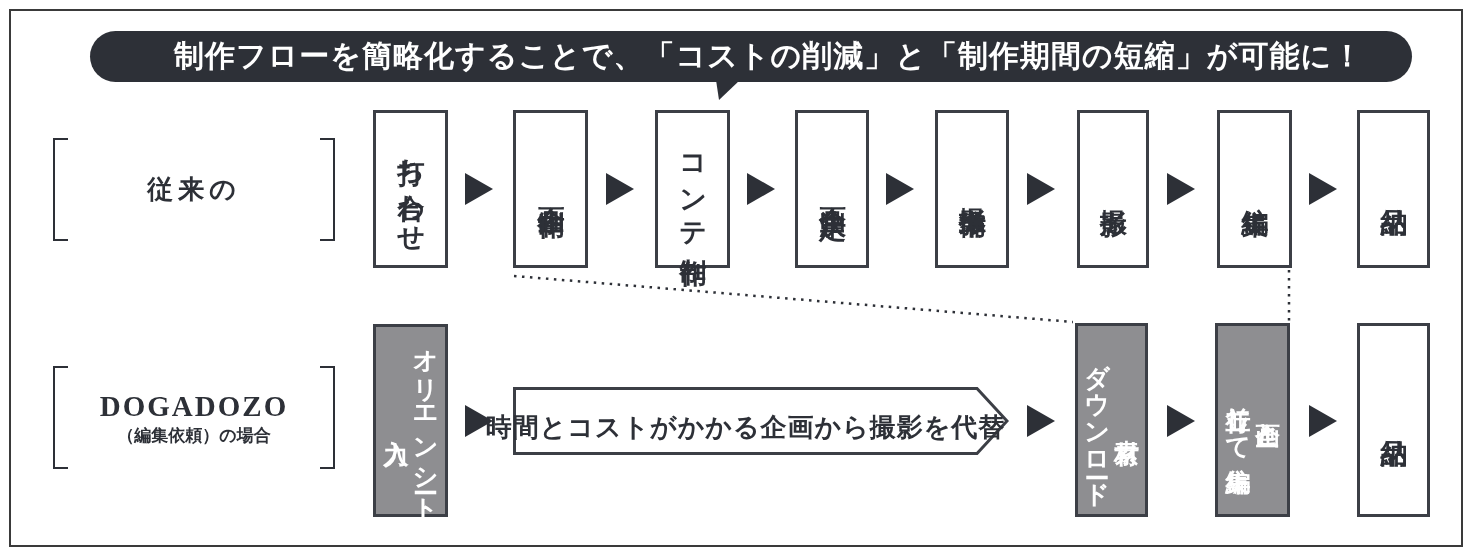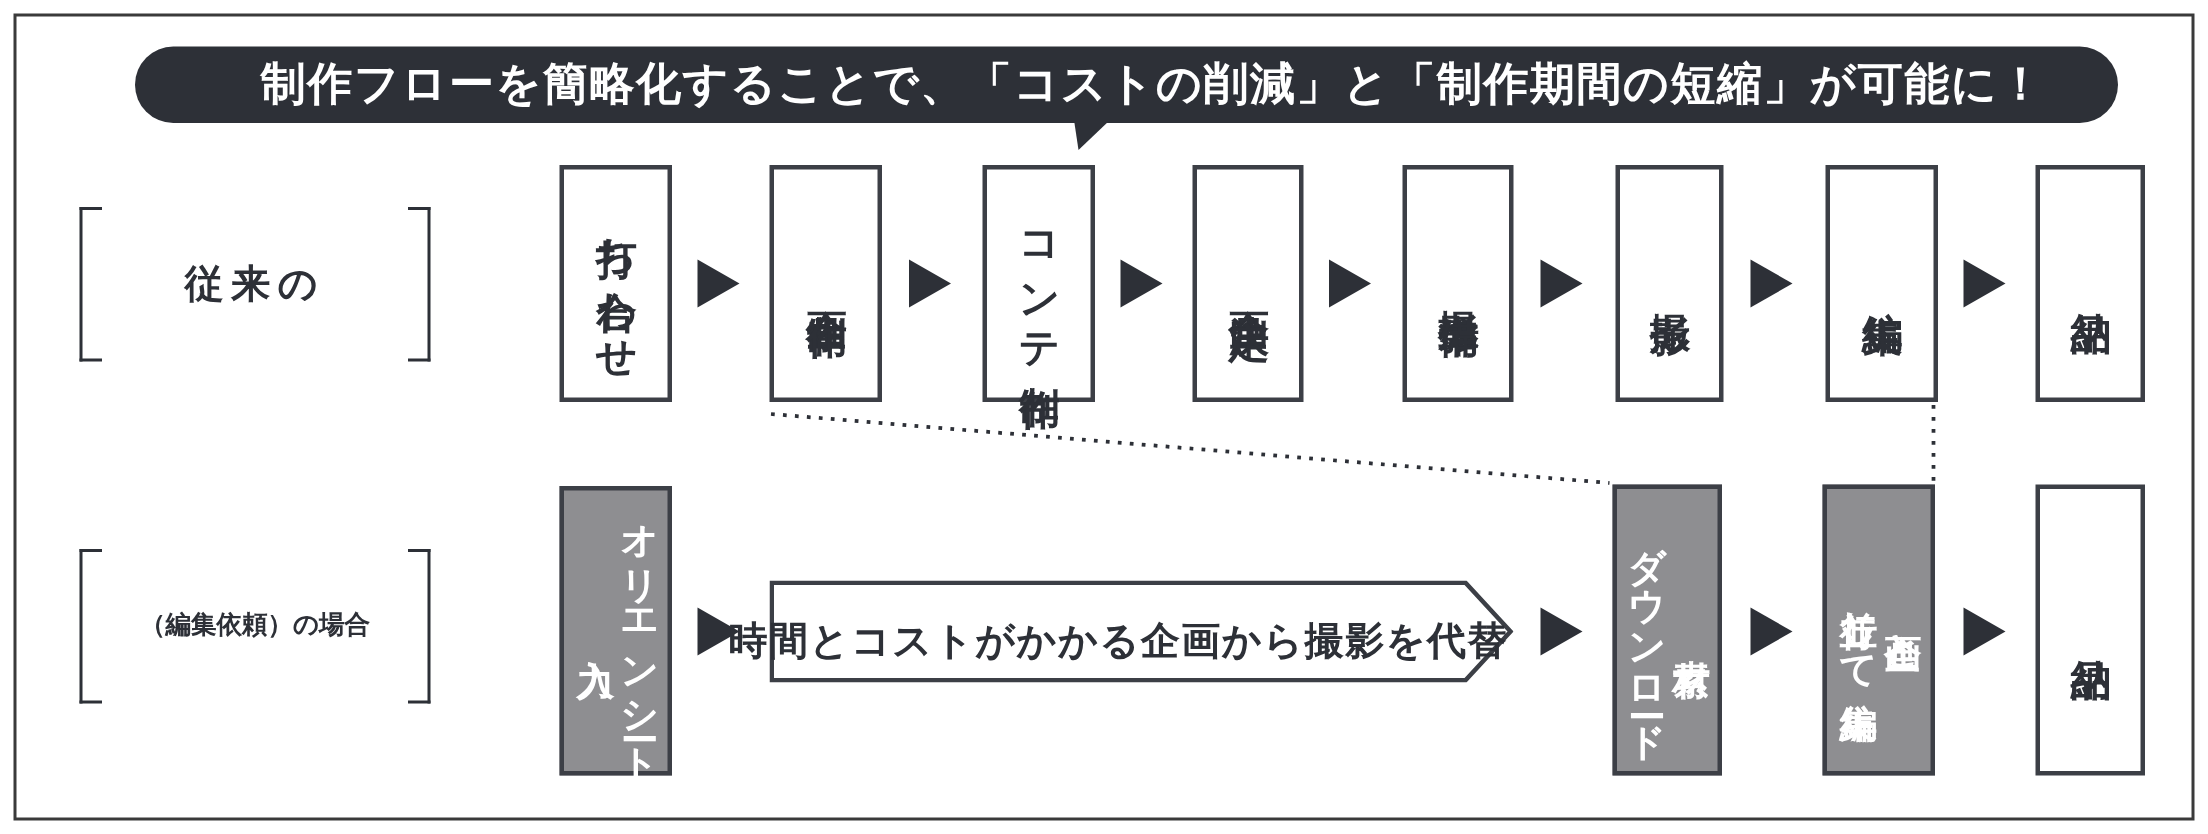--- a/index.html
+++ b/index.html
@@ -16,21 +16,21 @@
   
   .banner{position:absolute;left:90px;top:31px;width:1322px;height:51px;background:var(--ink);
           border-radius:26px;display:flex;align-items:center;justify-content:center;z-index:3;}
   .banner-text{color:#fff;font-size:30px;letter-spacing:1px;white-space:nowrap;margin-left:35px;}
   .banner-tail{position:absolute;left:706px;top:80px;z-index:3;}
 
   
   .connectors{position:absolute;left:0;top:0;z-index:1;pointer-events:none;}
 
   
-  .bracket-label{position:absolute;width:234px;height:103px;display:flex;flex-direction:column;
+  .bracket-label{position:absolute;width:282px;height:103px;display:flex;flex-direction:column;
                  align-items:center;justify-content:center;text-align:center;z-index:2;font-family:Liberation Serif, serif;}
   .bracket-label::before,.bracket-label::after{content:'';position:absolute;top:0;bottom:0;width:13px;}
   .bracket-label::before{left:0;border:2.5px solid var(--ink);border-right:none;}
   .bracket-label::after{right:0;border:2.5px solid var(--ink);border-left:none;}
   .lbl-line1{font-size:26px;letter-spacing:5px;line-height:1.35;}
   .lbl-line2{font-size:26px;letter-spacing:3px;line-height:1.35;}
   .lbl-latin{font-size:29px;letter-spacing:2px;line-height:1.3;}
   .lbl-small{font-size:17px;letter-spacing:0px;line-height:1.3;}
 
   
@@ -106,20 +106,21 @@
   <div class="step" style="left:1217px;top:110px;width:75px;height:158px;">
     <span class="vtext">編集</span>
   </div>
   <div class="arrow" style="left:1309px;top:173px;"></div>
 
   <div class="step" style="left:1357px;top:110px;width:73px;height:158px;">
     <span class="vtext">納品</span>
   </div>
 
   <div class="bracket-label" style="left:53px;top:366px;">
+    <div class="lbl-latin">DOGADOZO</div>
     <div class="lbl-small">（編集依頼）の場合</div>
   </div>
 
   <div class="step gray" style="left:373px;top:324px;width:75px;height:193px;">
     <span class="vtext">オリエンシート
 入力</span>
   </div>
   <div class="arrow" style="left:465px;top:405px;"></div>
 
   <svg class="pentagon-wrap" width="496" height="68" viewBox="0 0 496 68">

